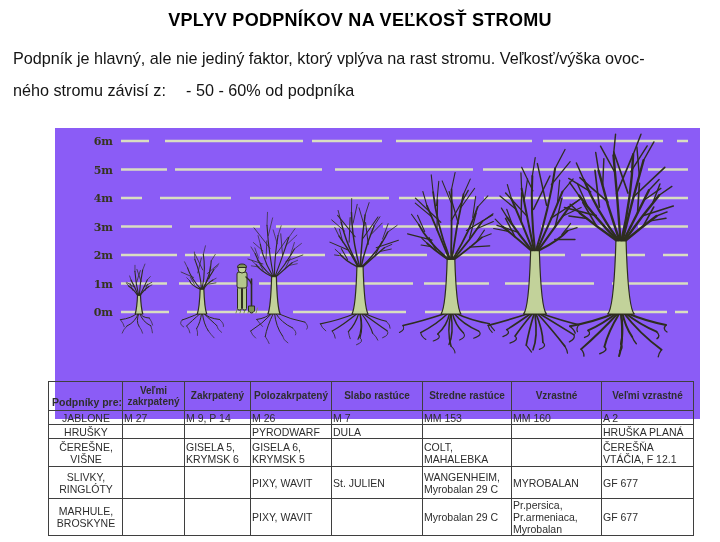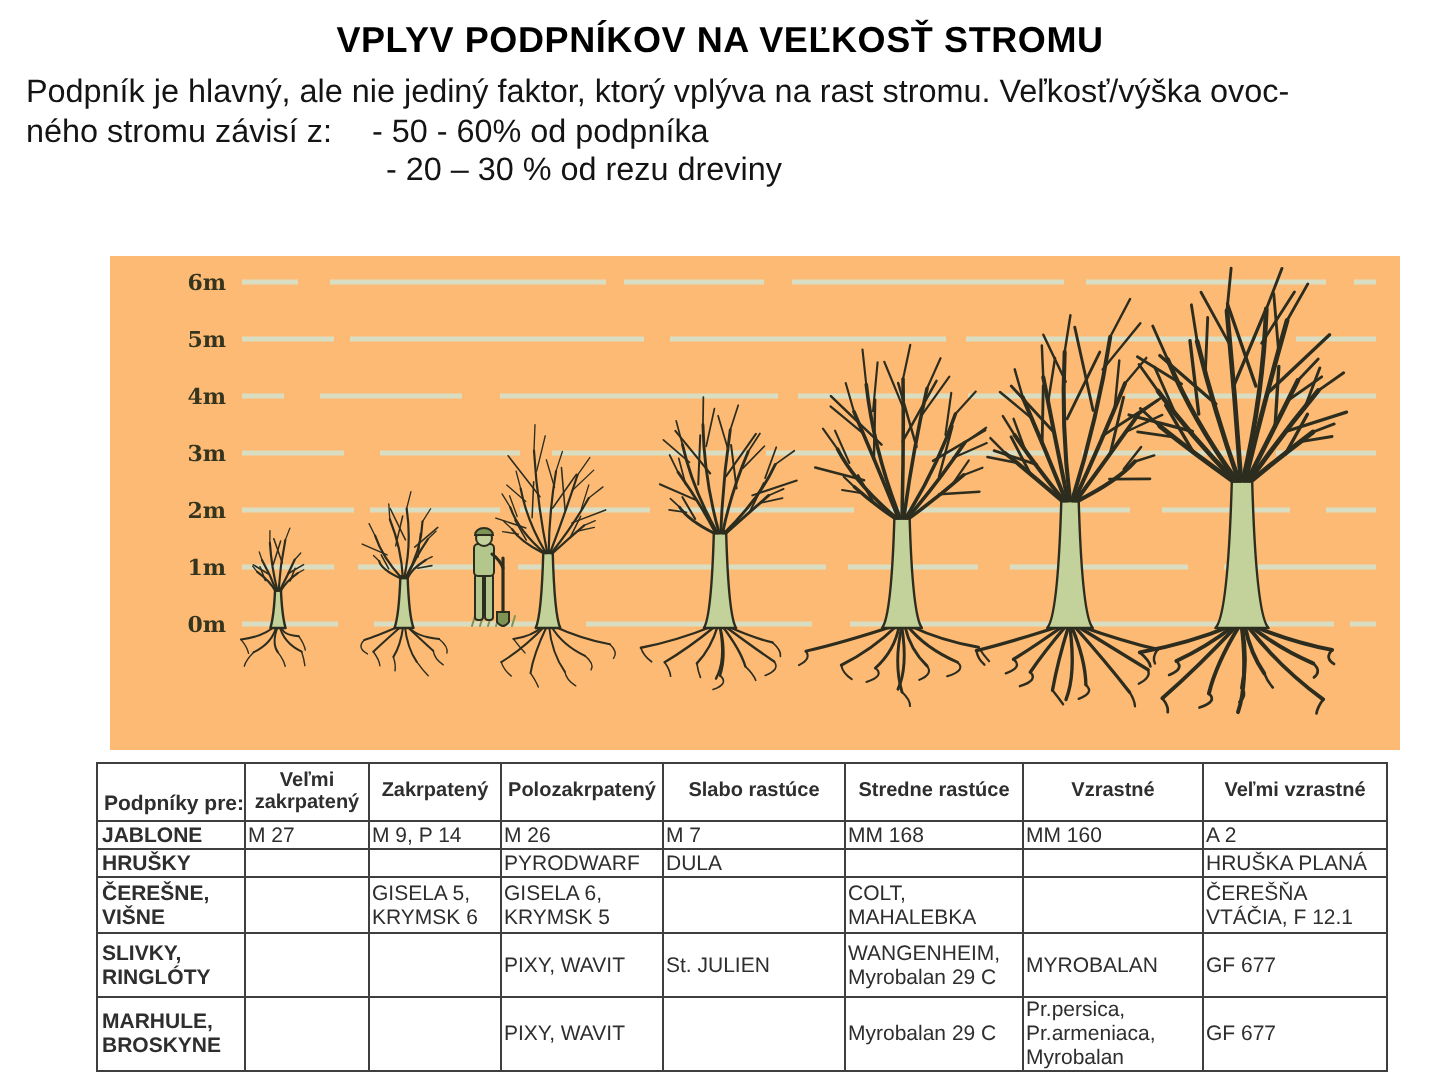--- a/index.html
+++ b/index.html
@@ -4,55 +4,54 @@
 <style>
   html,body { margin:0; padding:0; }
   body { width:720px; height:542px; background:#ffffff; font-family:"Liberation Sans", sans-serif; }
   .page { position:relative; width:720px; height:542px; background:#fff; overflow:hidden; }
 
   .title { margin:0; position:absolute; top:10px; left:0; width:720px; text-align:center;
            font-size:18px; font-weight:bold; letter-spacing:0.3px; color:#000; }
 
   .intro { position:absolute; top:37px; left:13px; width:702px; font-size:16.2px;
            line-height:19.6px; color:#141414; }
-  .iline  { white-space:nowrap; }
+  .iline  { white-space:nowrap;margin-top:12px; }
   .line2  { position:relative; }
   .line2 .bullet { position:absolute; left:173px; top:0; }
   .it3 { padding-left:180px; }
   .it4 { padding-left:143px; }
 
-  .figure { position:absolute; left:55px; top:128px; width:645px; height:247px;
-            background:#fdba74; }
+  .figure { position:absolute; left:55px; top:128px; width:645px; height:291px;
+            background:#8b5cf6; }
   .figure svg { position:absolute; left:0; top:0; }
 
   .rtable { position:absolute; left:48px; top:381px; width:646px; border-collapse:collapse;
             table-layout:fixed; font-size:10.5px; color:#2e2e2e; border:1.5px solid #3a3a3a; }
   .rtable th, .rtable td { border:1px solid #3f3f3f; overflow:hidden; }
   .rtable thead th { font-weight:bold; font-size:10px; height:26px; vertical-align:middle;
                      padding:0 1px; line-height:11.5px; text-align:center; }
   .rtable thead th.first { font-weight:bold; font-size:10.5px; text-align:left;
                            vertical-align:bottom; padding:0 0 2px 3px; }
   .rtable td { text-align:left; vertical-align:middle; padding:0 1px; line-height:12px;
                white-space:pre-line; }
-  .rtable td.rowlabel { text-align:left; padding-left:2px; white-space:pre-line;font-weight:bold; }
+  .rtable td.rowlabel { text-align:center; padding-left:2px; white-space:pre-line; }
 </style>
 </head>
 <body>
 
 <div class="page">
 
   <h1 class="title">VPLYV PODPNÍKOV NA VEĽKOSŤ STROMU</h1>
 
   <div class="intro">
     <div class="iline">Podpník je hlavný, ale nie jediný faktor, ktorý vplýva na rast stromu. Veľkosť/výška ovoc-</div>
     <div class="iline line2">
       <span>ného stromu závisí z:</span>
       <span class="bullet">- 50 - 60% od podpníka</span>
     </div>
-    <div class="iline it3">- 20 – 30 % od rezu dreviny</div>
   </div>
 
   <div class="figure">
     <svg id="treeSvg" width="645" height="247" viewBox="0 0 645 247" xmlns="http://www.w3.org/2000/svg">
         <line x1="66" y1="13" x2="633" y2="13" stroke="#d9ddc1" stroke-width="2.6" stroke-dasharray="138 9 70 14 136 11 120 14 134 13 113 16" stroke-dashoffset="-44"></line>
         <text x="58" y="17" text-anchor="end" fill="#35351f" font-family="&quot;DejaVu Serif&quot;, serif" font-size="11" font-weight="bold">6m</text>
         <line x1="66" y1="41.5" x2="633" y2="41.5" stroke="#d9ddc1" stroke-width="2.6" stroke-dasharray="147 13 138 10 150 15 131 9 122 13 80 8" stroke-dashoffset="-54"></line>
         <text x="58" y="45.5" text-anchor="end" fill="#35351f" font-family="&quot;DejaVu Serif&quot;, serif" font-size="11" font-weight="bold">5m</text>
         <line x1="66" y1="70" x2="633" y2="70" stroke="#d9ddc1" stroke-width="2.6" stroke-dasharray="71 19 139 10 76 9 66 13 150 13 79 18" stroke-dashoffset="-39"></line>
         <text x="58" y="74" text-anchor="end" fill="#35351f" font-family="&quot;DejaVu Serif&quot;, serif" font-size="11" font-weight="bold">4m</text>
@@ -442,21 +441,21 @@
           <th>Veľmi vzrastné</th>
         </tr>
       </thead>
     <tbody id="tbody">
         <tr style="height: 14px;">
           <td class="rowlabel">JABLONE</td>
           <td>M 27</td>
           <td>M 9, P 14</td>
           <td>M 26</td>
           <td>M 7</td>
-          <td>MM 168</td>
+          <td>MM 153</td>
           <td>MM 160</td>
           <td>A 2</td>
         </tr>
         <tr style="height: 14px;">
           <td class="rowlabel">HRUŠKY</td>
           <td></td>
           <td></td>
           <td>PYRODWARF</td>
           <td>DULA</td>
           <td></td>

